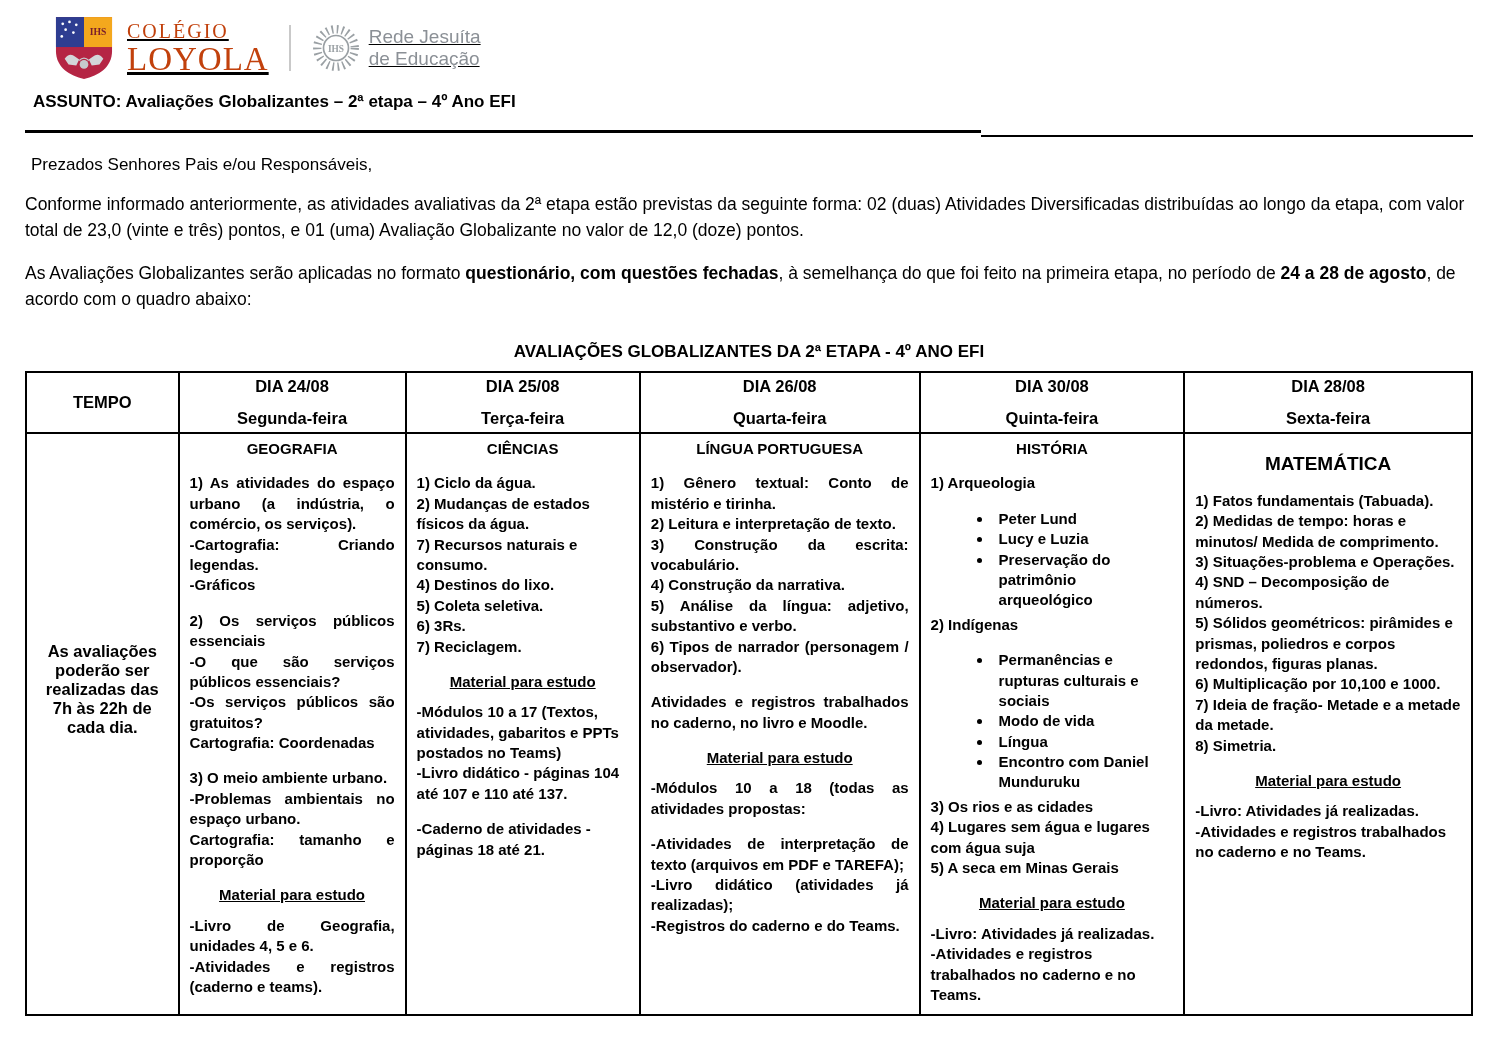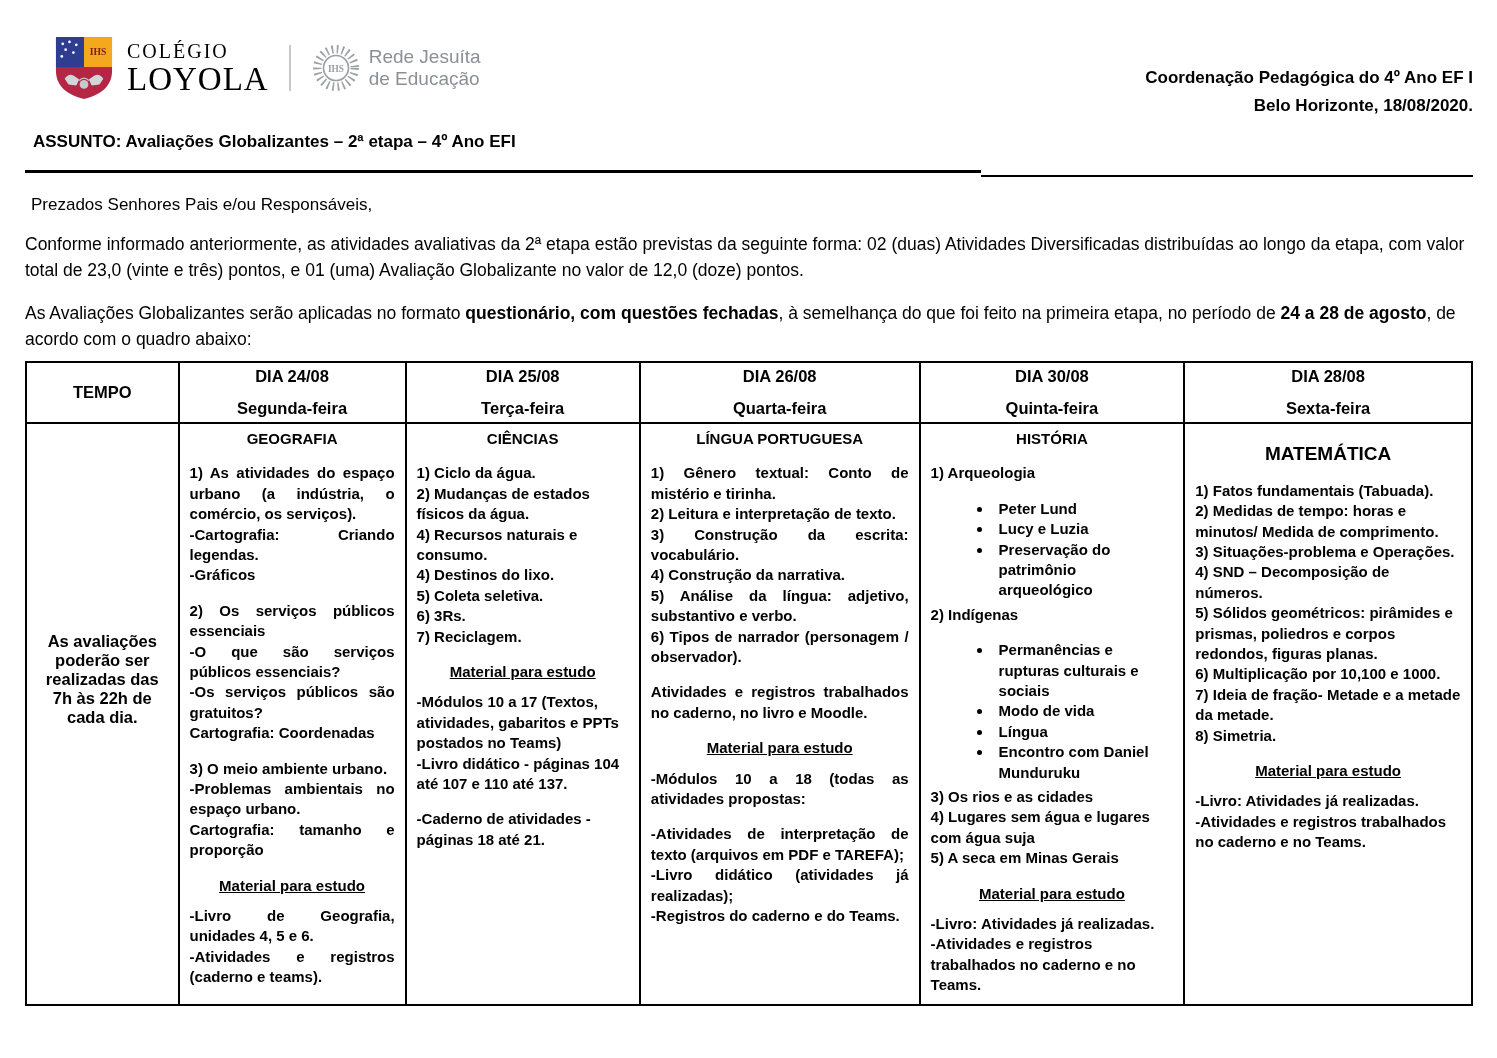--- a/index.html
+++ b/index.html
@@ -1,23 +1,23 @@
 <!DOCTYPE html>
 <html><head>
 <meta charset="utf-8">
 <style>
   * { margin:0; padding:0; box-sizing:border-box; }
   html,body { width:1497px; height:1058px; background:#ffffff; overflow:hidden;
     font-family:"Liberation Sans", sans-serif; color:#000; }
   .page { width:1497px; height:1058px; padding:16px 24px 0 25px; position:relative; }
 
   
-  .hdr { display:flex; justify-content:space-between; align-items:center; }
+  .hdr { display:flex; justify-content:space-between; align-items:flex-end;text-decoration:underline; }
   .logo { display:flex; align-items:center; gap:14px; padding-left:30px; }
-  .logo-text { font-family:"Liberation Serif", serif; color:#000000; line-height:1; }
+  .logo-text { font-family:"Liberation Serif", serif; color:#c2410c; line-height:1; }
   .logo-text .l1 { font-size:20px; letter-spacing:2px; }
   .logo-text .l2 { font-size:33px; letter-spacing:1px; margin-top:2px; }
   .logo-div { width:2px; height:46px; background:#c9c9c9; margin:0 6px; }
   .rede { display:flex; align-items:center; gap:8px; color:#8b9096; }
   .rede-text { font-size:19px; line-height:1.15; }
   .hdr-right { text-align:right; font-weight:bold; font-size:17px; line-height:1.65; padding-top:48px; }
 
   .assunto { font-weight:bold; font-size:17px; margin-top:12px; padding-left:8px; }
 
   .rule-row { display:flex; margin-top:18px; }
@@ -81,39 +81,36 @@
           <circle cx="24" cy="24" r="18" fill="none" stroke="#9aa0a4" stroke-width="8" stroke-dasharray="1.6 3.4"></circle>
           <circle cx="24" cy="24" r="12" fill="#fff" stroke="#9aa0a4" stroke-width="1.6"></circle>
           <text x="24" y="28" text-anchor="middle" font-size="9" font-weight="bold" fill="#9aa0a4" font-family="Liberation Serif, serif">IHS</text>
         </svg>
         <div class="rede-text">
           <div>Rede Jesuíta</div>
           <div>de Educação</div>
         </div>
       </div>
     </div>
-    <div class="hdr-right">
-      <div>Coordenação Pedagógica do 4º Ano EF I</div>
-      <div>Belo Horizonte, 18/08/2020.</div>
-    </div>
   </div>
 
   <div class="assunto">ASSUNTO: Avaliações Globalizantes – 2ª etapa – 4º Ano EFI</div>
 
   <div class="rule-row">
     <div class="rule-left"></div>
     <div class="rule-right"></div>
   </div>
 
   <div class="greeting">Prezados Senhores Pais e/ou Responsáveis,</div>
 
   <div class="para">Conforme informado anteriormente, as atividades avaliativas da 2ª etapa estão previstas da seguinte forma: 02 (duas) Atividades Diversificadas distribuídas ao longo da etapa, com valor total de 23,0 (vinte e três) pontos, e 01 (uma) Avaliação Globalizante no valor de 12,0 (doze) pontos.</div>
 
   <div class="para"><span>As Avaliações Globalizantes serão aplicadas no formato </span><span style="font-weight: bold;">questionário, com questões fechadas</span><span>, à semelhança do que foi feito na primeira etapa, no período de </span><span style="font-weight: bold;">24 a 28 de agosto</span><span>, de acordo com o quadro abaixo:</span></div>
 
+  <div class="tbl-title">AVALIAÇÕES GLOBALIZANTES DA 2ª ETAPA - 4º ANO EFI</div>
 
   <table>
     <colgroup id="colgrp">
         <col style="width:10.55%">
         <col style="width: 15.7%;">
         <col style="width: 16.2%;">
         <col style="width: 19.35%;">
         <col style="width: 18.3%;">
         <col style="width: 19.9%;">
       </colgroup>
@@ -169,21 +166,21 @@
             <div class="blk">
               <div class="ln">-Livro de Geografia, unidades 4, 5 e 6.</div>
               <div class="ln">-Atividades e registros (caderno e teams).</div>
             </div>
           </td>
           <td class="cell">
             <div class="subject-title">CIÊNCIAS</div>
             <div class="blk">
               <div class="ln">1) Ciclo da água.</div>
               <div class="ln">2) Mudanças de estados físicos da água.</div>
-              <div class="ln">4) Recursos naturais e consumo.</div>
+              <div class="ln">7) Recursos naturais e consumo.</div>
               <div class="ln">4) Destinos do lixo.</div>
               <div class="ln">5) Coleta seletiva.</div>
               <div class="ln">6) 3Rs.</div>
               <div class="ln">7) Reciclagem.</div>
             </div>
             <div class="material">Material para estudo</div>
             <div class="blk">
               <div class="ln">-Módulos 10 a 17 (Textos, atividades, gabaritos e PPTs postados no Teams)</div>
               <div class="ln">-Livro didático - páginas 104 até 107 e 110 até 137.</div>
             </div>

